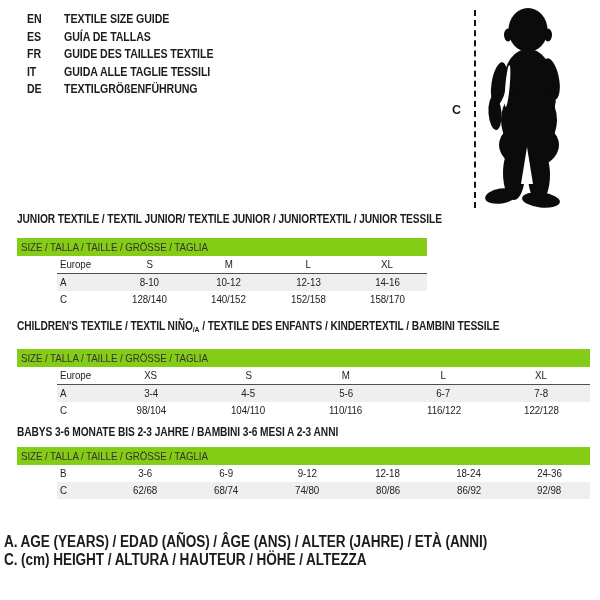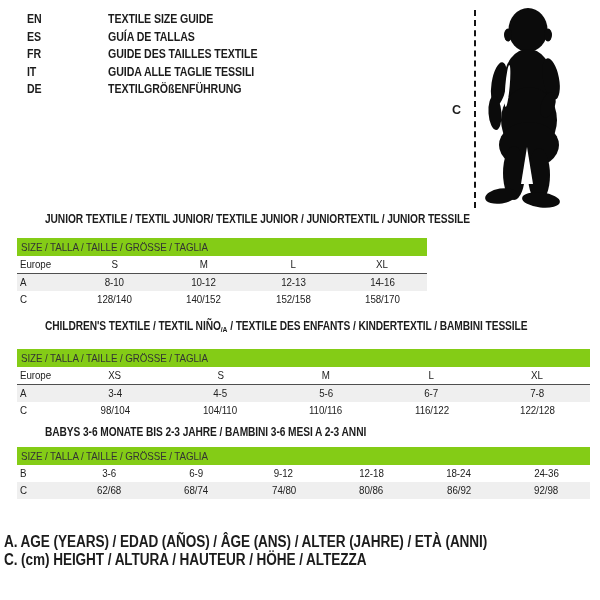--- a/index.html
+++ b/index.html
@@ -7,41 +7,41 @@
     width:600px;height:600px;background:#ffffff;position:relative;overflow:hidden;
     font-family:"Liberation Sans", sans-serif;color:#1c1c1c;
     -webkit-font-smoothing:antialiased;
   }
   
   .cd{display:inline-block;transform:scaleX(0.85);transform-origin:0 50%;white-space:nowrap;letter-spacing:-0.1px;}
   .cd.center{transform-origin:50% 50%;}
 
   
   #langs{position:absolute;left:27px;top:11px;}
-  .lang-row{display:flex;font-weight:bold;font-size:12.5px;line-height:17.6px;gap:44px;}
+  .lang-row{display:flex;font-weight:bold;font-size:12.5px;line-height:17.6px;}
   .lang-code{width:37px;}
 
   
   #fig-line{position:absolute;left:474px;top:10px;height:198px;width:0;border-left:2px dashed #141414;}
   #fig-label{position:absolute;left:452px;top:103px;font-weight:bold;font-size:12.5px;}
   #baby-svg{position:absolute;left:484px;top:6px;}
 
   
   .tbl-section{position:absolute;left:17px;}
   #s0{top:211px;}
   #s1{top:318px;}
   #s2{top:424px;}
-  .tbl-title{font-weight:bold;font-size:12px;line-height:16.5px;margin-left:28px;}
+  .tbl-title{font-weight:bold;font-size:12px;line-height:16.5px;}
   .subscript{font-size:8px;vertical-align:-2px;}
   .tbl{margin-top:10px;}
   #s0 .tbl{width:410px;}
   #s1 .tbl,#s2 .tbl{width:573px;}
   #s2 .tbl{margin-top:6px;}
   .size-bar{height:18px;background:#84cc16;display:flex;align-items:center;padding-left:4px;box-sizing:border-box;font-size:11.5px;color:#333333;}
-  .row{display:flex;align-items:center;height:17px;font-size:11.5px;color:#222222;}
+  .row{display:flex;align-items:center;height:17px;font-size:11.5px;color:#222222;margin-left:40px;}
   .row.size{border-bottom:1px solid #4f4f4f;}
   .row.shaded{background:#efefef;}
   .row .lab{padding-left:3px;box-sizing:border-box;}
   #s0 .lab{width:53px;}
   #s1 .lab{width:45px;}
   #s2 .lab{width:48px;}
   .row .val{flex:1;text-align:center;}
 
   
   #footnotes{position:absolute;left:4px;top:533px;font-weight:bold;font-size:16px;line-height:17.5px;}

